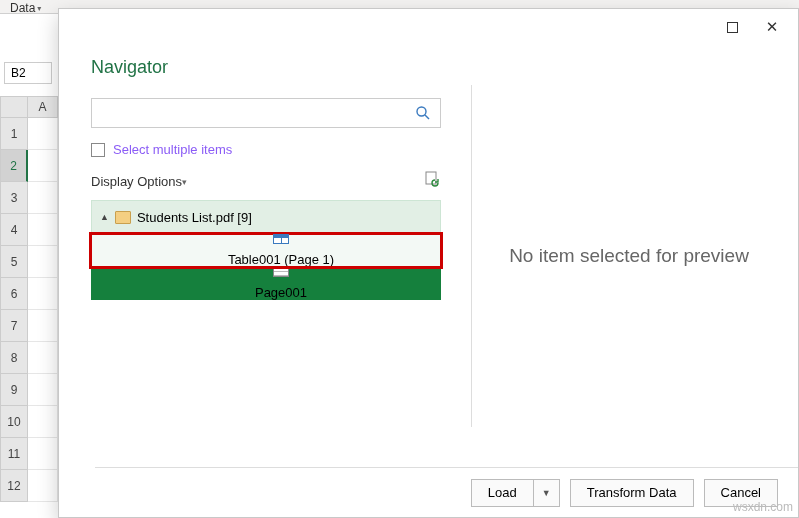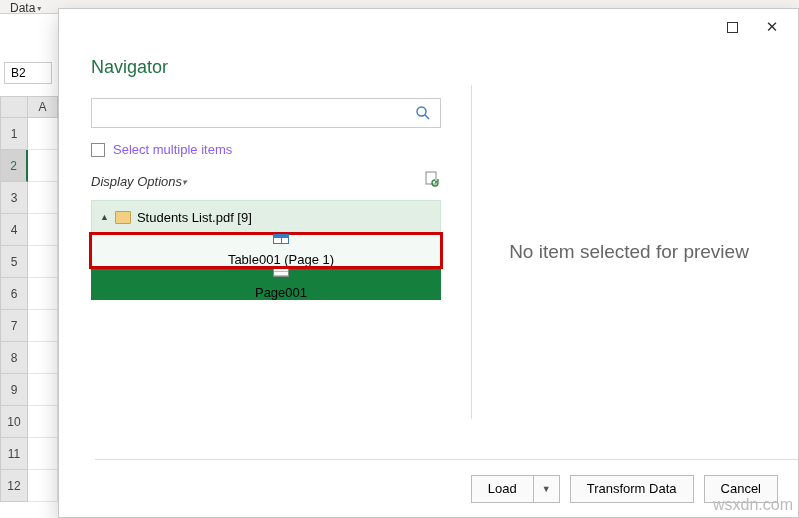--- a/index.html
+++ b/index.html
@@ -21,39 +21,39 @@
     .tbtn { width: 40px; height: 26px; display: flex; align-items: center; justify-content: center; font-size: 14px; color: #333; }
     .dlg-body { flex: 1; display: flex; padding: 0 32px; gap: 0; }
     .left-pane { width: 350px; display: flex; flex-direction: column; }
     .nav-title { font-size: 18px; font-weight: 400; color: #217346; margin: 12px 0 20px 0; }
     .search-wrap { display: flex; border: 1px solid #ccc; height: 30px; margin-bottom: 14px; }
     .search-inp { flex: 1; border: none; outline: none; padding: 0 8px; font-size: 13px; }
     .search-btn { width: 34px; display: flex; align-items: center; justify-content: center; }
     .cb-row { display: flex; align-items: center; gap: 8px; margin-bottom: 14px; font-size: 13px; color: #8b5cf6; }
     .cb { width: 14px; height: 14px; border: 1px solid #888; }
     .disp-row { display: flex; align-items: center; justify-content: space-between; margin-bottom: 8px; }
-    .disp-opt { font-size: 13px; color: #333; display: flex; align-items: center; gap: 0; font-style: italic; }
+    .disp-opt { font-size: 13px; color: #333; display: flex; align-items: center; gap: 0; }
     .tree { border-top: none; }
     .tree-root { height: 34px; background: #e2efe5; display: flex; align-items: center; padding-left: 8px; gap: 6px; font-size: 13px; border: 1px solid #cde5d4; }
     .tri { font-size: 9px; color: #444; }
     .folder-ic { width: 16px; height: 13px; background: #f4cf82; border: 1px solid #c9a04e; border-radius: 1px; }
     .tree-item { height: 33px; display: flex; align-items: center; padding-left: 30px; gap: 8px; font-size: 13px; background: #f3f9f5; flex-direction: column; }
     .tree-item.hl { outline: 3px solid #cc0000; outline-offset: -1px; position: relative; z-index: 2; }
     .tree-item.plain { background: #15803d; }
     .tbl-ic { width: 16px; height: 12px; border: 1px solid #3a7abf; background: linear-gradient(#3a7abf 0 33%, #fff 33% 66%, #fff 66% 100%); position: relative; }
     .tbl-ic::after { content:""; position:absolute; top:0; left:50%; width:1px; height:100%; background:#3a7abf; }
     .pg-ic { width: 16px; height: 12px; border: 1px solid #888; background: repeating-linear-gradient(#fff 0 3px, #bbb 3px 4px); }
     .divider { width: 1px; background: #ddd; margin: 40px 20px 40px 30px; }
     .right-pane { flex: 1; display: flex; align-items: center; justify-content: center; font-size: 19px; color: #666; }
-    .footer { height: 58px; border-top: 1px solid #ddd; display: flex; align-items: center; justify-content: flex-end; padding-right: 20px; gap: 10px; margin-left: 36px; }
+    .footer { height: 50px; border-top: 1px solid #ddd; display: flex; align-items: center; justify-content: flex-end; padding-right: 20px; gap: 10px; margin-left: 36px; }
     .btn { height: 28px; border: 1px solid #bbb; background: #fafafa; font-size: 13px; padding: 0 16px; display: flex; align-items: center; }
     .btn-split { display: flex; }
     .btn-split .main { border-right: none; }
     .btn-split .dd { padding: 0 8px; font-size: 9px; color: #555; }
-    .watermark { position: absolute; bottom: 4px; right: 6px; font-size: 16px; color: #bbb; z-index: 10; }
+    .watermark { position: absolute; bottom: 4px; right: 6px; font-size: 12px; color: #bbb; z-index: 10; }
     svg.mag { width: 16px; height: 16px; }
     svg.ref { width: 17px; height: 17px; }
   </style>
 </head>
 <body>
 
 <div class="ribbon-bg"></div>
 <div class="ribbon-tab">
   <span>Data</span>
   <span style="font-size:8px;margin-left:2px;color:#666;">▾</span>

